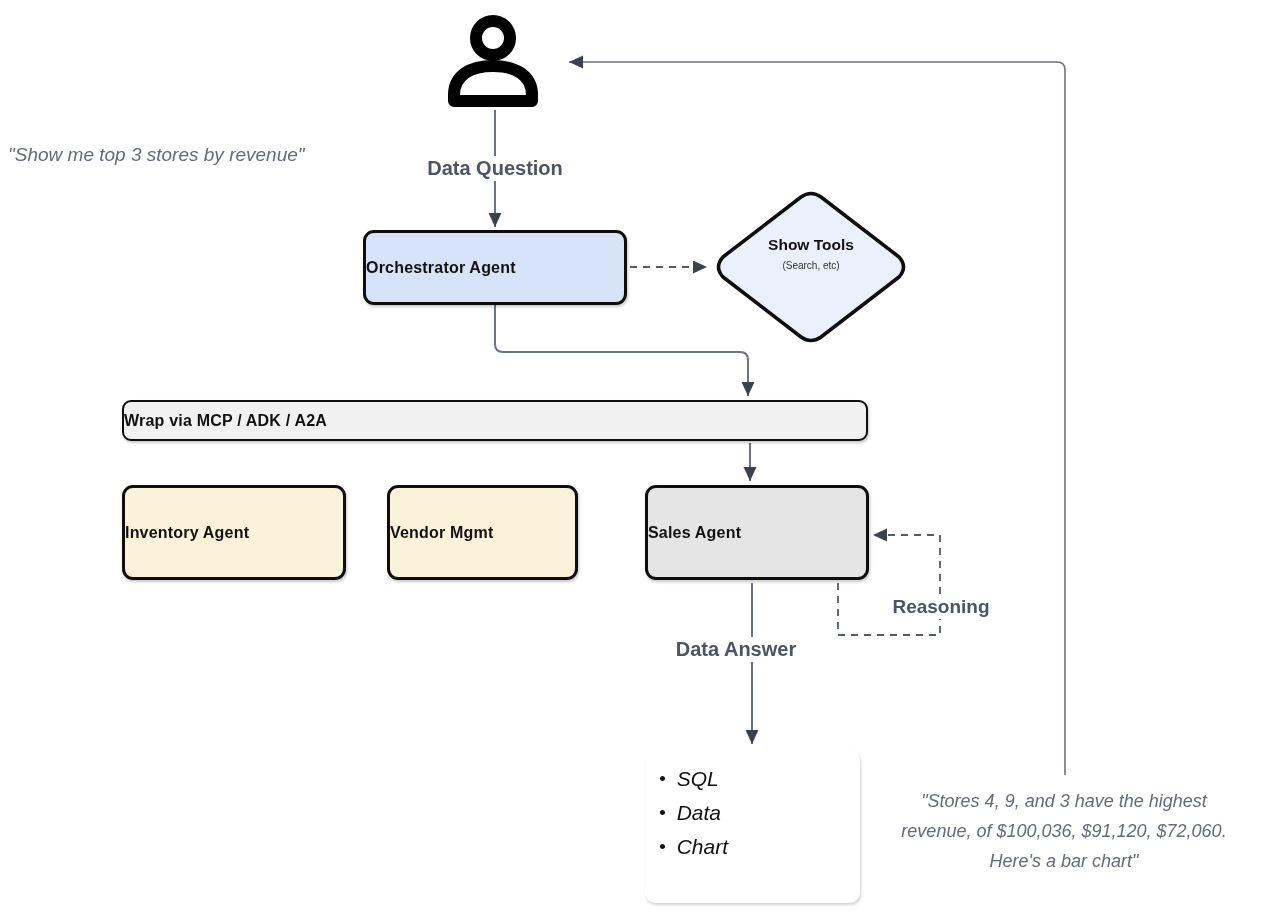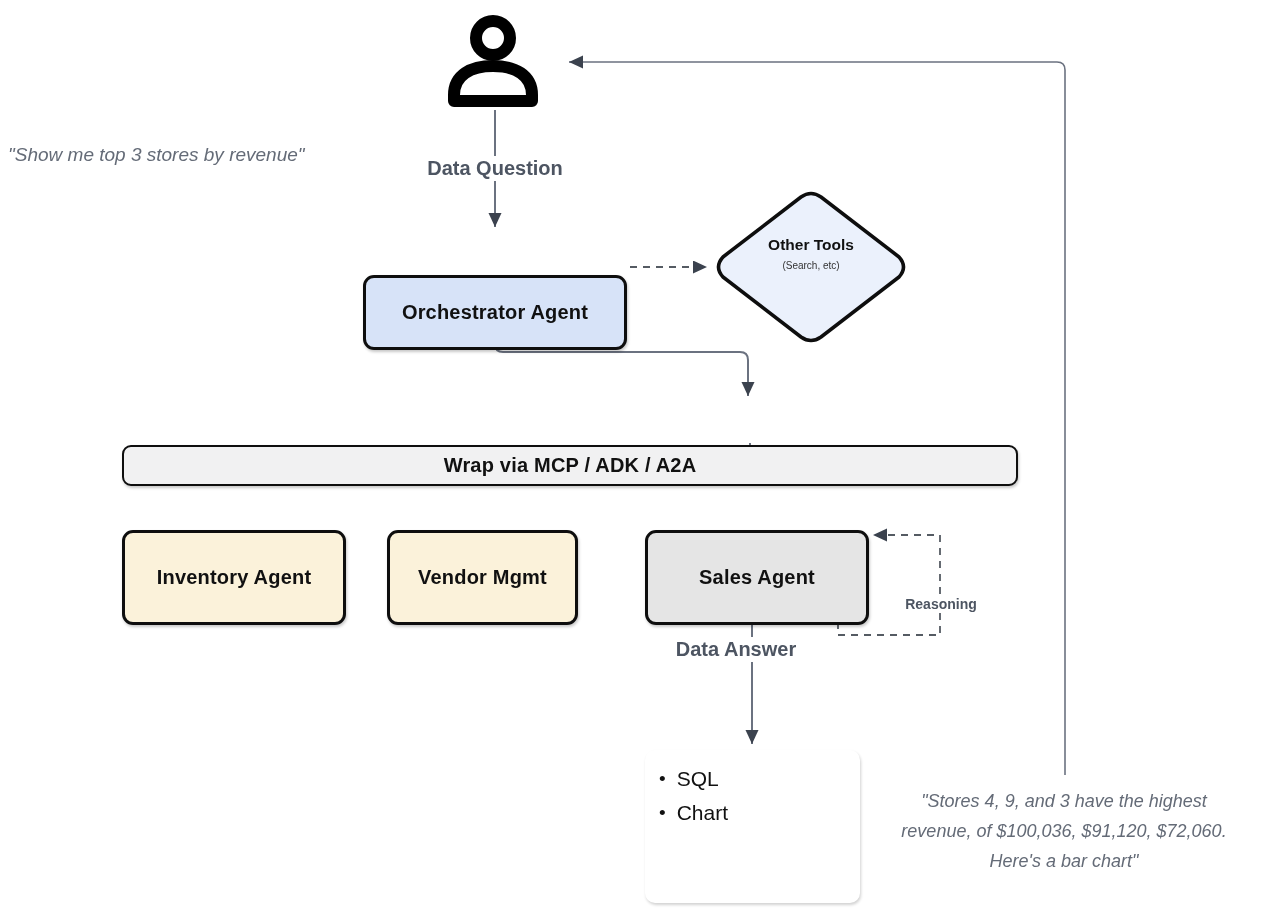--- a/index.html
+++ b/index.html
@@ -1,46 +1,46 @@
 <!DOCTYPE html>
 <html><head>
 <meta charset="utf-8">
 <style>
   html,body{margin:0;padding:0;background:#ffffff;}
   body{width:1264px;height:918px;position:relative;overflow:hidden;
        font-family:"Liberation Sans","DejaVu Sans",sans-serif;color:#111;}
   .stage{position:absolute;inset:0;}
   svg.wires{position:absolute;left:0;top:0;width:1264px;height:918px;}
 
-  .node{position:absolute;display:flex;align-items:center;justify-content:center;
+  .node{position:absolute;display:flex;align-items:center;
         border:3px solid #0e0e0e;border-radius:11px;box-sizing:border-box;
-        font-weight:bold;font-size:20px;letter-spacing:.2px;
-        box-shadow:1px 2px 3px rgba(0,0,0,.22);background:#fff;margin-top:45px;}
+        font-weight:bold;font-size:16px;letter-spacing:.2px;
+        box-shadow:1px 2px 3px rgba(0,0,0,.22);background:#fff;}
   .node-orchestrator{left:363px;top:230px;width:264px;height:75px;background:#d7e3f8;}
-  .node-wrapbar{left:122px;top:400px;width:896px;height:41px;background:#f1f1f2;border-width:2.5px;border-radius:9px;}
+  .node-wrapbar{left:122px;top:400px;width:746px;height:41px;background:#f1f1f2;border-width:2.5px;border-radius:9px;}
   .node-inventory{left:122px;top:485px;width:224px;height:95px;background:#fbf2da;}
   .node-vendor{left:387px;top:485px;width:191px;height:95px;background:#fbf2da;}
   .node-sales{left:645px;top:485px;width:224px;height:95px;background:#e5e5e5;}
 
   .node-output{left:645px;top:750px;width:215px;height:153px;background:#ffffff;
         border-width:2.5px;border-radius:10px;position:absolute;box-sizing:border-box;
         box-shadow:1px 2px 3px rgba(0,0,0,.18);}
-  .node-output ul{list-style:none;margin:12px 0 0 0;padding:0 0 0 14px;}
+  .node-output ul{list-style:none;margin:12px 0 0 0;padding:0 0 0 14px;font-style:italic;}
   .node-output li{font-size:21px;font-weight:normal;color:#111;line-height:33px;}
   .node-output li::before{content:"\2022";margin-right:11px;font-size:19px;position:relative;top:-1px;}
 
   .diamond-text{position:absolute;left:713px;top:234px;width:196px;text-align:center;line-height:21px;}
   .diamond-text .t1{font-weight:bold;font-size:15.5px;color:#111;}
   .diamond-text .t2{font-size:10px;color:#333;}
 
   .edge-label{position:absolute;background:#ffffff;padding:1px 6px;
         font-weight:bold;color:#4d5562;white-space:nowrap;}
   .lbl-data-question{left:495px;top:156px;transform:translateX(-50%);font-size:20px;}
   .lbl-data-answer{left:736px;top:637px;transform:translateX(-50%);font-size:20px;}
-  .lbl-reasoning{left:941px;top:595px;transform:translateX(-50%);font-size:14px;}
+  .lbl-reasoning{left:941px;top:595px;transform:translateX(-50%);font-size:19px;}
 
   .quote{position:absolute;font-style:italic;color:#646b77;}
   .quote-user{left:8px;top:144px;width:345px;font-size:19px;}
   .quote-result{left:868px;top:786px;width:392px;font-size:18px;text-align:center;line-height:30px;}
 </style>
 </head>
 <body>
 
 <div class="stage">
 
@@ -83,21 +83,21 @@
 
   <div class="edge-label lbl-data-question">Data Question</div>
   <div class="edge-label lbl-data-answer">Data Answer</div>
   <div class="edge-label lbl-reasoning">Reasoning</div>
 
   <div class="node node-orchestrator">
     <span>Orchestrator Agent</span>
   </div>
 
   <div class="diamond-text">
-    <div class="t1">Other Tools</div>
+    <div class="t1">Show Tools</div>
     <div class="t2">(Search, etc)</div>
   </div>
 
   <div class="node node-wrapbar">
     <span>Wrap via MCP / ADK / A2A</span>
   </div>
 
   <div class="node node-inventory">
     <span>Inventory Agent</span>
   </div>
@@ -106,17 +106,18 @@
     <span>Vendor Mgmt</span>
   </div>
 
   <div class="node node-sales">
     <span>Sales Agent</span>
   </div>
 
   <div class="node-output">
     <ul>
       <li>SQL</li>
+      <li>Data</li>
       <li>Chart</li>
     </ul>
   </div>
 
 </div>
 
 </body></html>

